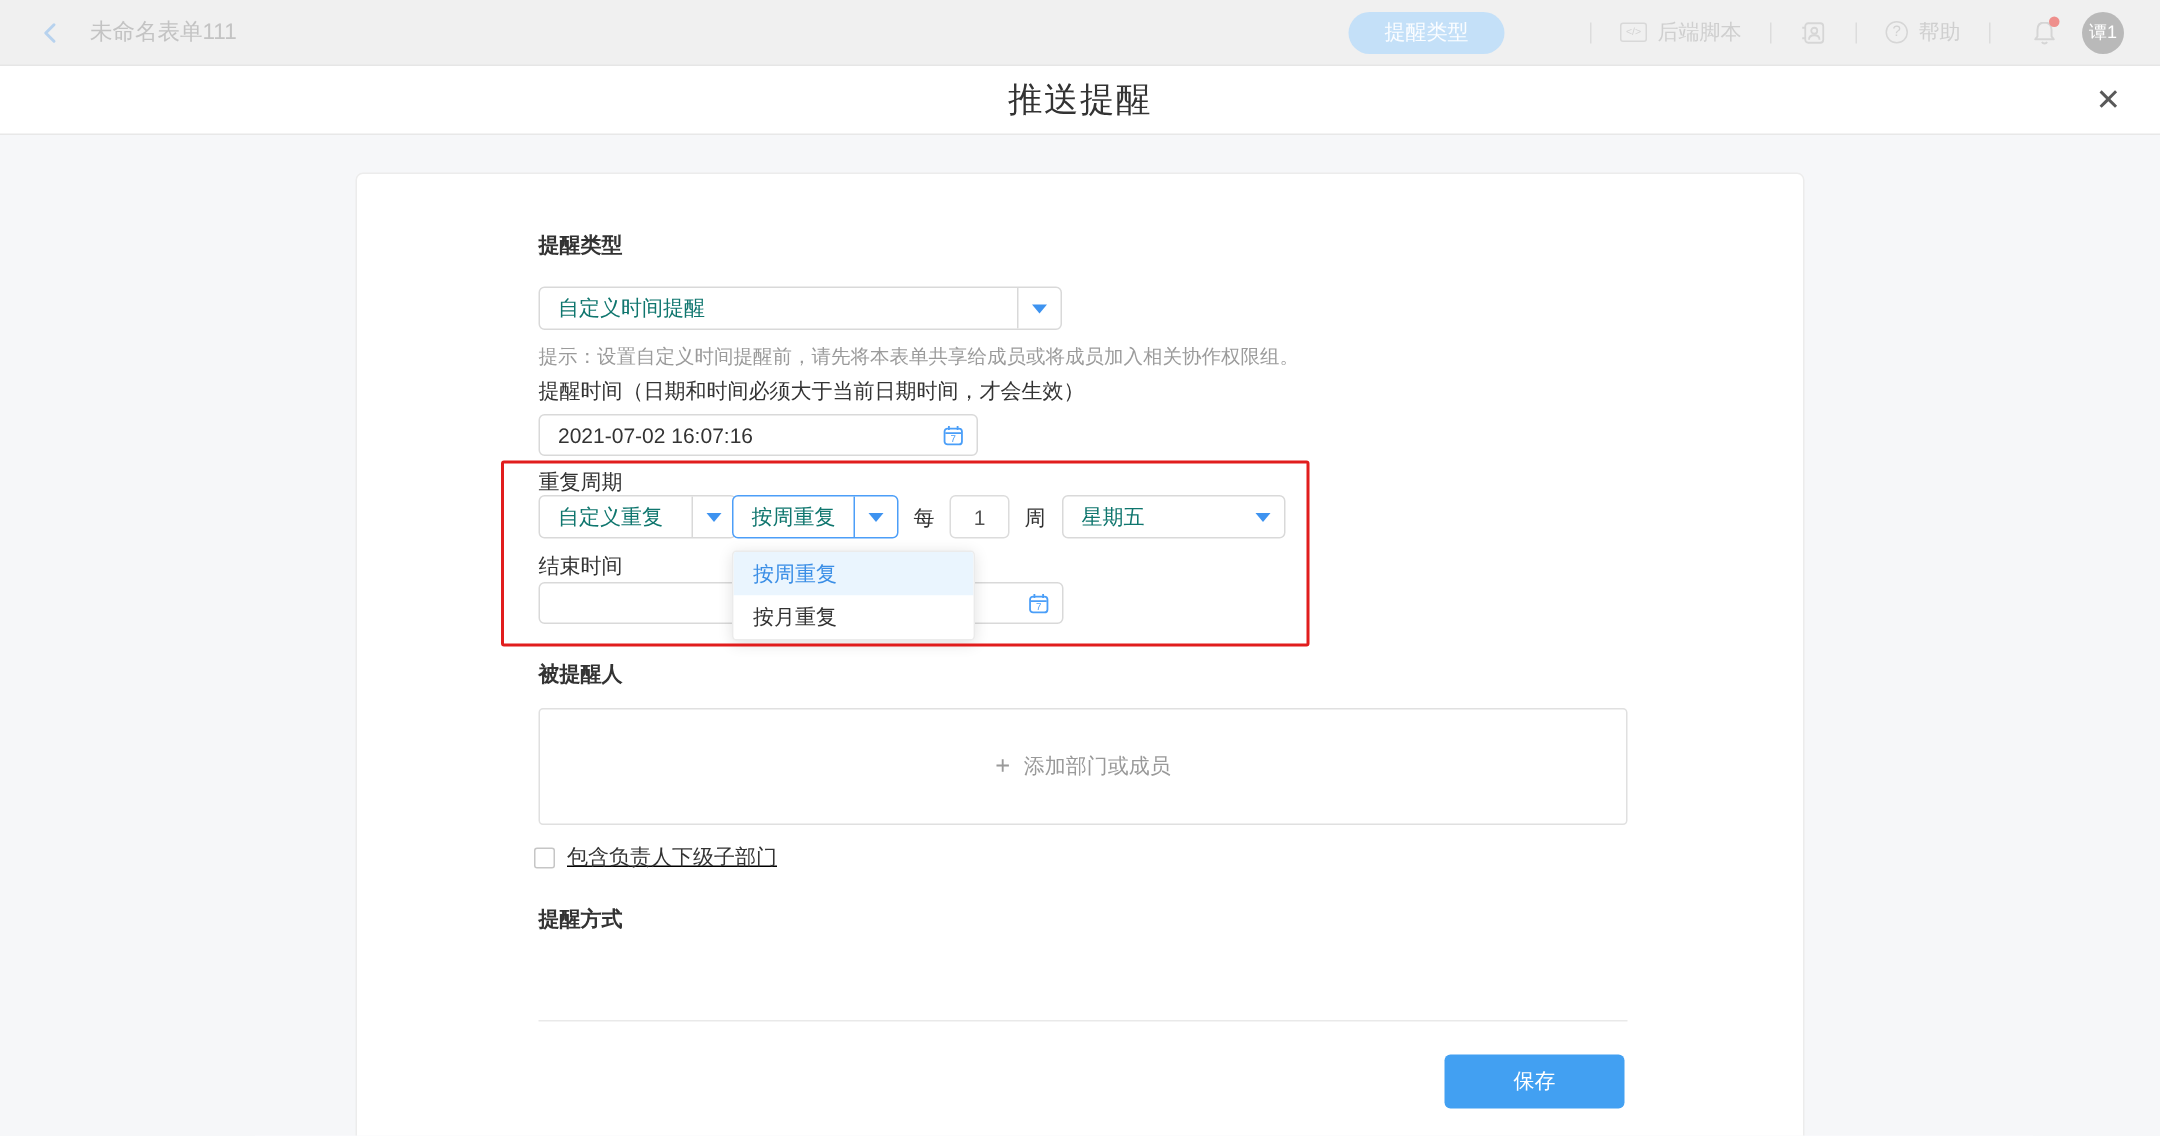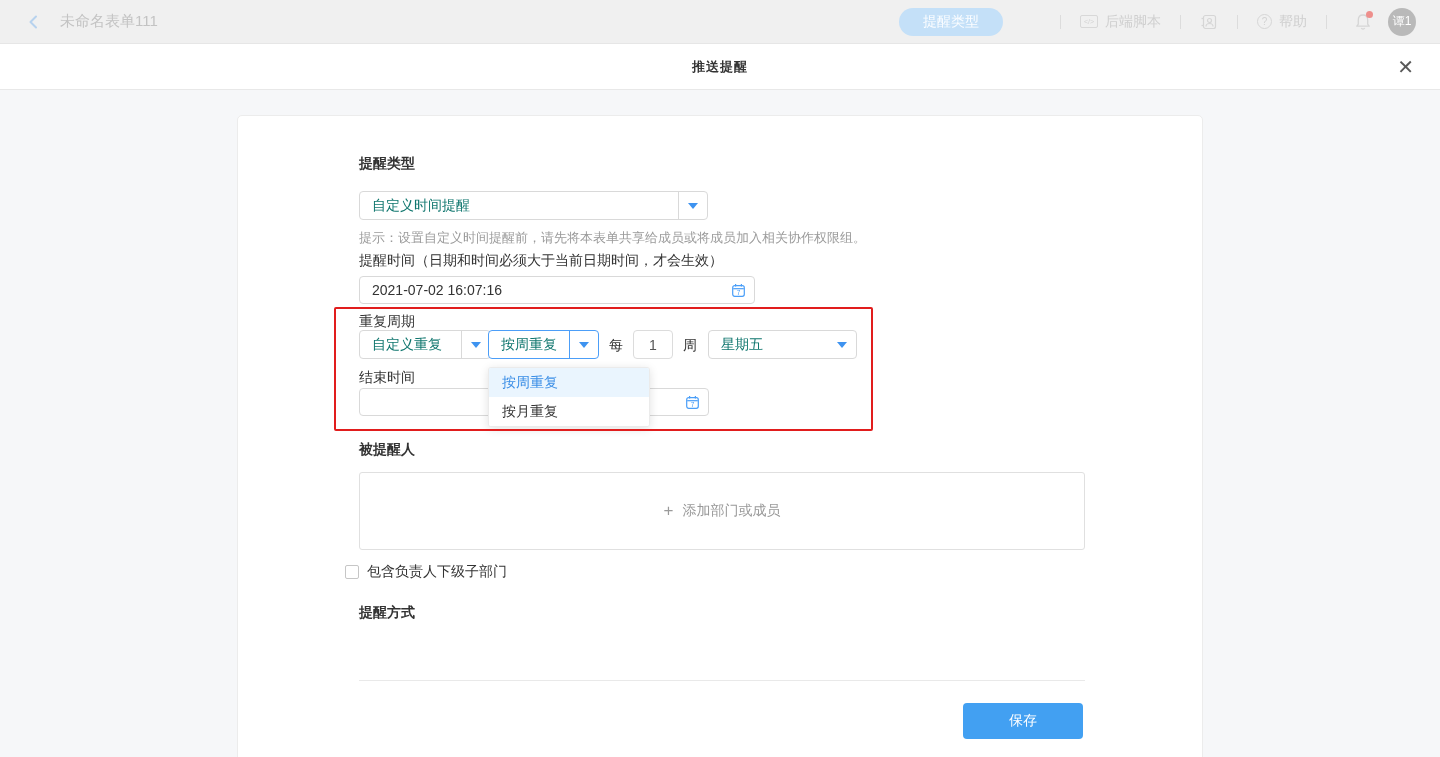--- a/index.html
+++ b/index.html
@@ -23,21 +23,21 @@
     font-size:10px; color:#d2d2d2; display:flex; align-items:center; justify-content:center; }
   .bell-wrap { position:relative; width:22px; height:22px; margin:0 14px 0 6px; }
   .bell-dot { position:absolute; top:0; right:1px; width:7px; height:7px;
     border-radius:50%; background:#ee8f8c; }
   .avatar { width:28px; height:28px; border-radius:50%; background:#b9b9b9;
     color:#ffffff; font-size:12px; display:flex; align-items:center; justify-content:center; }
 
   
   .modal-header { position:relative; height:46px; background:#ffffff;
     border-bottom:1px solid #e8e8e8; display:flex; align-items:center; justify-content:center; }
-  .modal-title { font-size:13px; font-weight:700; color:#333; letter-spacing:1px; }
+  .modal-title { font-size:23px; font-weight:400; color:#333; letter-spacing:1px; }
   .modal-close { position:absolute; right:26px; top:50%; transform:translateY(-50%);
     font-size:20px; color:#595959; cursor:pointer; line-height:1; }
 
   
   .modal-body { height:667px; padding-top:25px; background:#f6f7f9; }
   .card { position:relative; width:966px; height:650px; margin:0 auto; background:#ffffff;
     border:1px solid #ececec; border-radius:5px; }
   .abs { position:absolute; }
   .lbl { font-size:14px; color:#333; line-height:18px; }
   .lbl-bold { font-weight:700; }
@@ -151,21 +151,21 @@
     <div class="abs sel" style="top:75px; left:121px; width:349px;">
       <span class="sel-text">自定义时间提醒</span>
       <span class="caret-box">
           <span class="caret"></span>
         </span>
     </div>
 
     <div class="abs hint" style="top:113px; left:121px;">提示：设置自定义时间提醒前，请先将本表单共享给成员或将成员加入相关协作权限组。</div>
 
     <div class="abs lbl" style="top:135px; left:121px;">提醒时间（日期和时间必须大于当前日期时间，才会生效）</div>
-    <div class="abs inp" style="top:160px; left:121px; width:396px;">
+    <div class="abs inp" style="top:160px; left:121px; width:293px;">
       <span class="inp-val">2021-07-02 16:07:16</span>
       <span class="cal-icon">
         <svg width="15" height="15" viewBox="0 0 15 15" fill="none" stroke="currentColor" stroke-width="1.2">
           <rect x="1.7" y="2.7" width="11.6" height="10.6" rx="2"></rect>
           <line x1="4.6" y1="1" x2="4.6" y2="3.6"></line>
           <line x1="10.4" y1="1" x2="10.4" y2="3.6"></line>
           <line x1="2.2" y1="5.7" x2="12.8" y2="5.7"></line>
           <text x="7.5" y="11.6" text-anchor="middle" font-size="6.5" fill="currentColor" stroke="none">7</text>
         </svg>
       </span>
@@ -220,21 +220,21 @@
       <div class="dd-option selected">按周重复</div>
       <div class="dd-option">按月重复</div>
     </div>
 
     <div class="abs lbl lbl-bold" style="top:324px; left:121px;">被提醒人</div>
     <div class="abs add-box" style="top:356px; left:121px; width:726px; height:78px;">
       <span class="plus-glyph">+</span>
       <span>添加部门或成员</span>
     </div>
 
-    <div class="abs chk-row" style="top:447px; left:107px;">
+    <div class="abs chk-row" style="top:447px; left:118px;text-decoration:underline;">
       <span class="checkbox"></span>
       <span class="chk-label">包含负责人下级子部门</span>
     </div>
 
     <div class="abs lbl lbl-bold" style="top:487px; left:121px;">提醒方式</div>
 
     <div class="abs divider" style="top:564px; left:121px; width:726px;"></div>
     <div class="abs save-btn" style="top:587px; left:725px;">
       <span>保存</span>
     </div>

